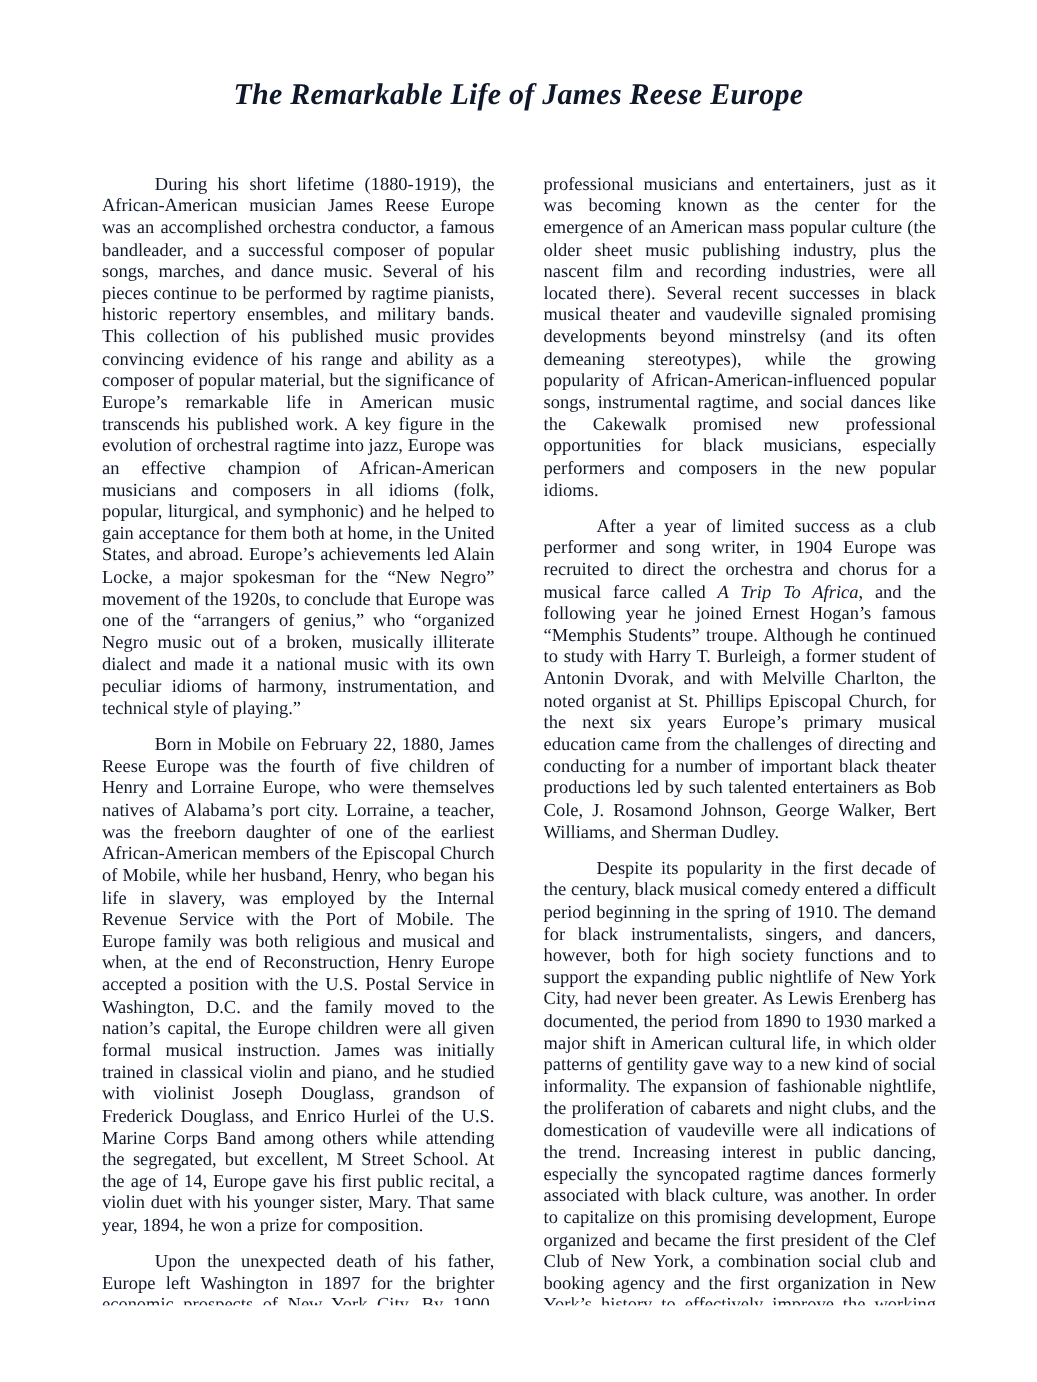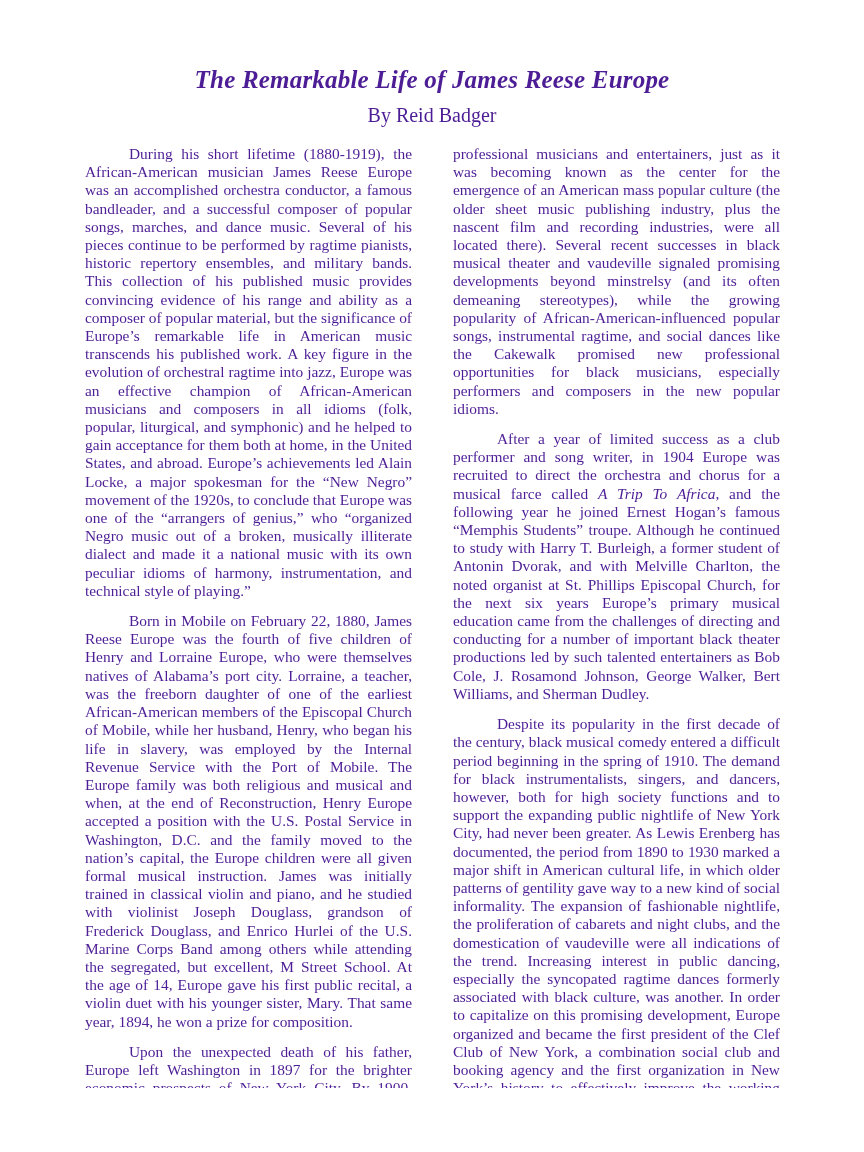--- a/index.html
+++ b/index.html
@@ -5,21 +5,21 @@
   html, body {
     margin: 0;
     padding: 0;
     background: #ffffff;
   }
   .page {
     position: relative;
     width: 864px;
     height: 1088px;
     background: #ffffff;
-    color: #4c1d95;
+    color: #0f172a;
     font-family: "Liberation Serif", serif;
     overflow: hidden;
   }
   .title {
     position: absolute;
     top: 66px;
     left: 72px;
     width: 720px;
     text-align: center;
     font-size: 25px;
@@ -68,21 +68,20 @@
     width: 864px;
     text-align: left;
     font-size: 12px;
   }
 </style>
 </head>
 <body>
 
 <div class="page">
   <div class="title">The Remarkable Life of James Reese Europe</div>
-  <div class="byline">By Reid Badger</div>
   <div class="columns">
     <div class="column">
         <p><span>During his short lifetime (1880-1919), the African-American musician James Reese Europe was an accomplished orchestra conductor, a famous bandleader, and a successful composer of popular songs, marches, and dance music. Several of his pieces continue to be performed by ragtime pianists, historic repertory ensembles, and military bands.  This collection of his published music provides convincing evidence of his range and ability as a composer of popular material, but the significance of Europe’s remarkable life in American music transcends his published work.  A key figure in the evolution of orchestral ragtime into jazz, Europe was an effective champion of African-American musicians and composers in all idioms (folk, popular, liturgical, and symphonic) and he helped to gain acceptance for them both at home, in the United States, and abroad.  Europe’s achievements led Alain Locke, a major spokesman for the “New Negro” movement of the 1920s, to conclude that Europe was one of the “arrangers of genius,” who “organized Negro music out of a broken, musically illiterate dialect and made it a national music with its own peculiar idioms of harmony, instrumentation, and technical style of playing.”</span></p>
         <p><span>Born in Mobile on February 22, 1880, James Reese Europe was the fourth of five children of Henry and Lorraine Europe, who were themselves natives of Alabama’s port city.  Lorraine, a teacher, was the freeborn daughter of one of the earliest African-American members of the Episcopal Church of Mobile, while her husband, Henry, who began his life in slavery, was employed by the Internal Revenue Service with the Port of Mobile.  The Europe family was both religious and musical and when, at the end of Reconstruction, Henry Europe accepted a position with the U.S. Postal Service in Washington, D.C. and the family moved to the nation’s capital, the Europe children were all given formal musical instruction.  James was initially trained in classical violin and piano, and he studied with violinist Joseph Douglass, grandson of Frederick Douglass, and Enrico Hurlei of the U.S. Marine Corps Band among others while attending the segregated, but excellent, M Street School.  At the age of 14, Europe gave his first public recital, a violin duet with his younger sister, Mary.  That same year, 1894, he won a prize for composition.</span></p>
         <p><span>Upon the unexpected death of his father, Europe left Washington in 1897 for the brighter economic prospects of New York City.  By 1900, indeed, it had become commonplace among black Washingtonians to see New York as the emerging center for black</span></p>
       </div>
     <div class="column">
         <p class="no-indent"><span>professional musicians and entertainers, just as it was becoming known as the center for the emergence of an American mass popular culture (the older sheet music publishing industry, plus the nascent film and recording industries, were all located there).  Several recent successes in black musical theater and vaudeville signaled promising developments beyond minstrelsy (and its often demeaning stereotypes), while the growing popularity of African-American-influenced popular songs, instrumental ragtime, and social dances like the Cakewalk promised new professional opportunities for black musicians, especially performers and composers in the new popular idioms.</span></p>
         <p><span>After a year of limited success as a club performer and song writer, in 1904 Europe was recruited to direct the orchestra and chorus for a musical farce called </span><span class="italic">A Trip To Africa</span><span>, and the following year he joined Ernest Hogan’s famous “Memphis Students” troupe.  Although he continued to study with Harry T. Burleigh, a former student of Antonin Dvorak, and with Melville Charlton, the noted organist at St. Phillips Episcopal Church, for the next six years Europe’s primary musical education came from the challenges of directing and conducting for a number of important black theater productions led by such talented entertainers as Bob Cole, J. Rosamond Johnson, George Walker, Bert Williams, and Sherman Dudley.</span></p>
         <p><span>Despite its popularity in the first decade of the century, black musical comedy entered a difficult period beginning in the spring of 1910.  The demand for black instrumentalists, singers, and dancers, however, both for high society functions and to support the expanding public nightlife of New York City, had never been greater.  As Lewis Erenberg has documented, the period from 1890 to 1930 marked a major shift in American cultural life, in which older patterns of gentility gave way to a new kind of social informality.  The expansion of fashionable nightlife, the proliferation of cabarets and night clubs, and the domestication of vaudeville were all indications of the trend.  Increasing interest in public dancing, especially the syncopated ragtime dances formerly associated with black culture, was another.  In order to capitalize on this promising development, Europe organized and became the first president of the Clef Club of New York, a combination social club and booking agency and the first organization in New York’s history to effectively improve the working conditions for black musicians.  Clef Club musicians dressed and acted like professionals and they were expected to be treated as such.  During its thirty-year life, the Clef Club included many of the most important black performer-</span></p>

